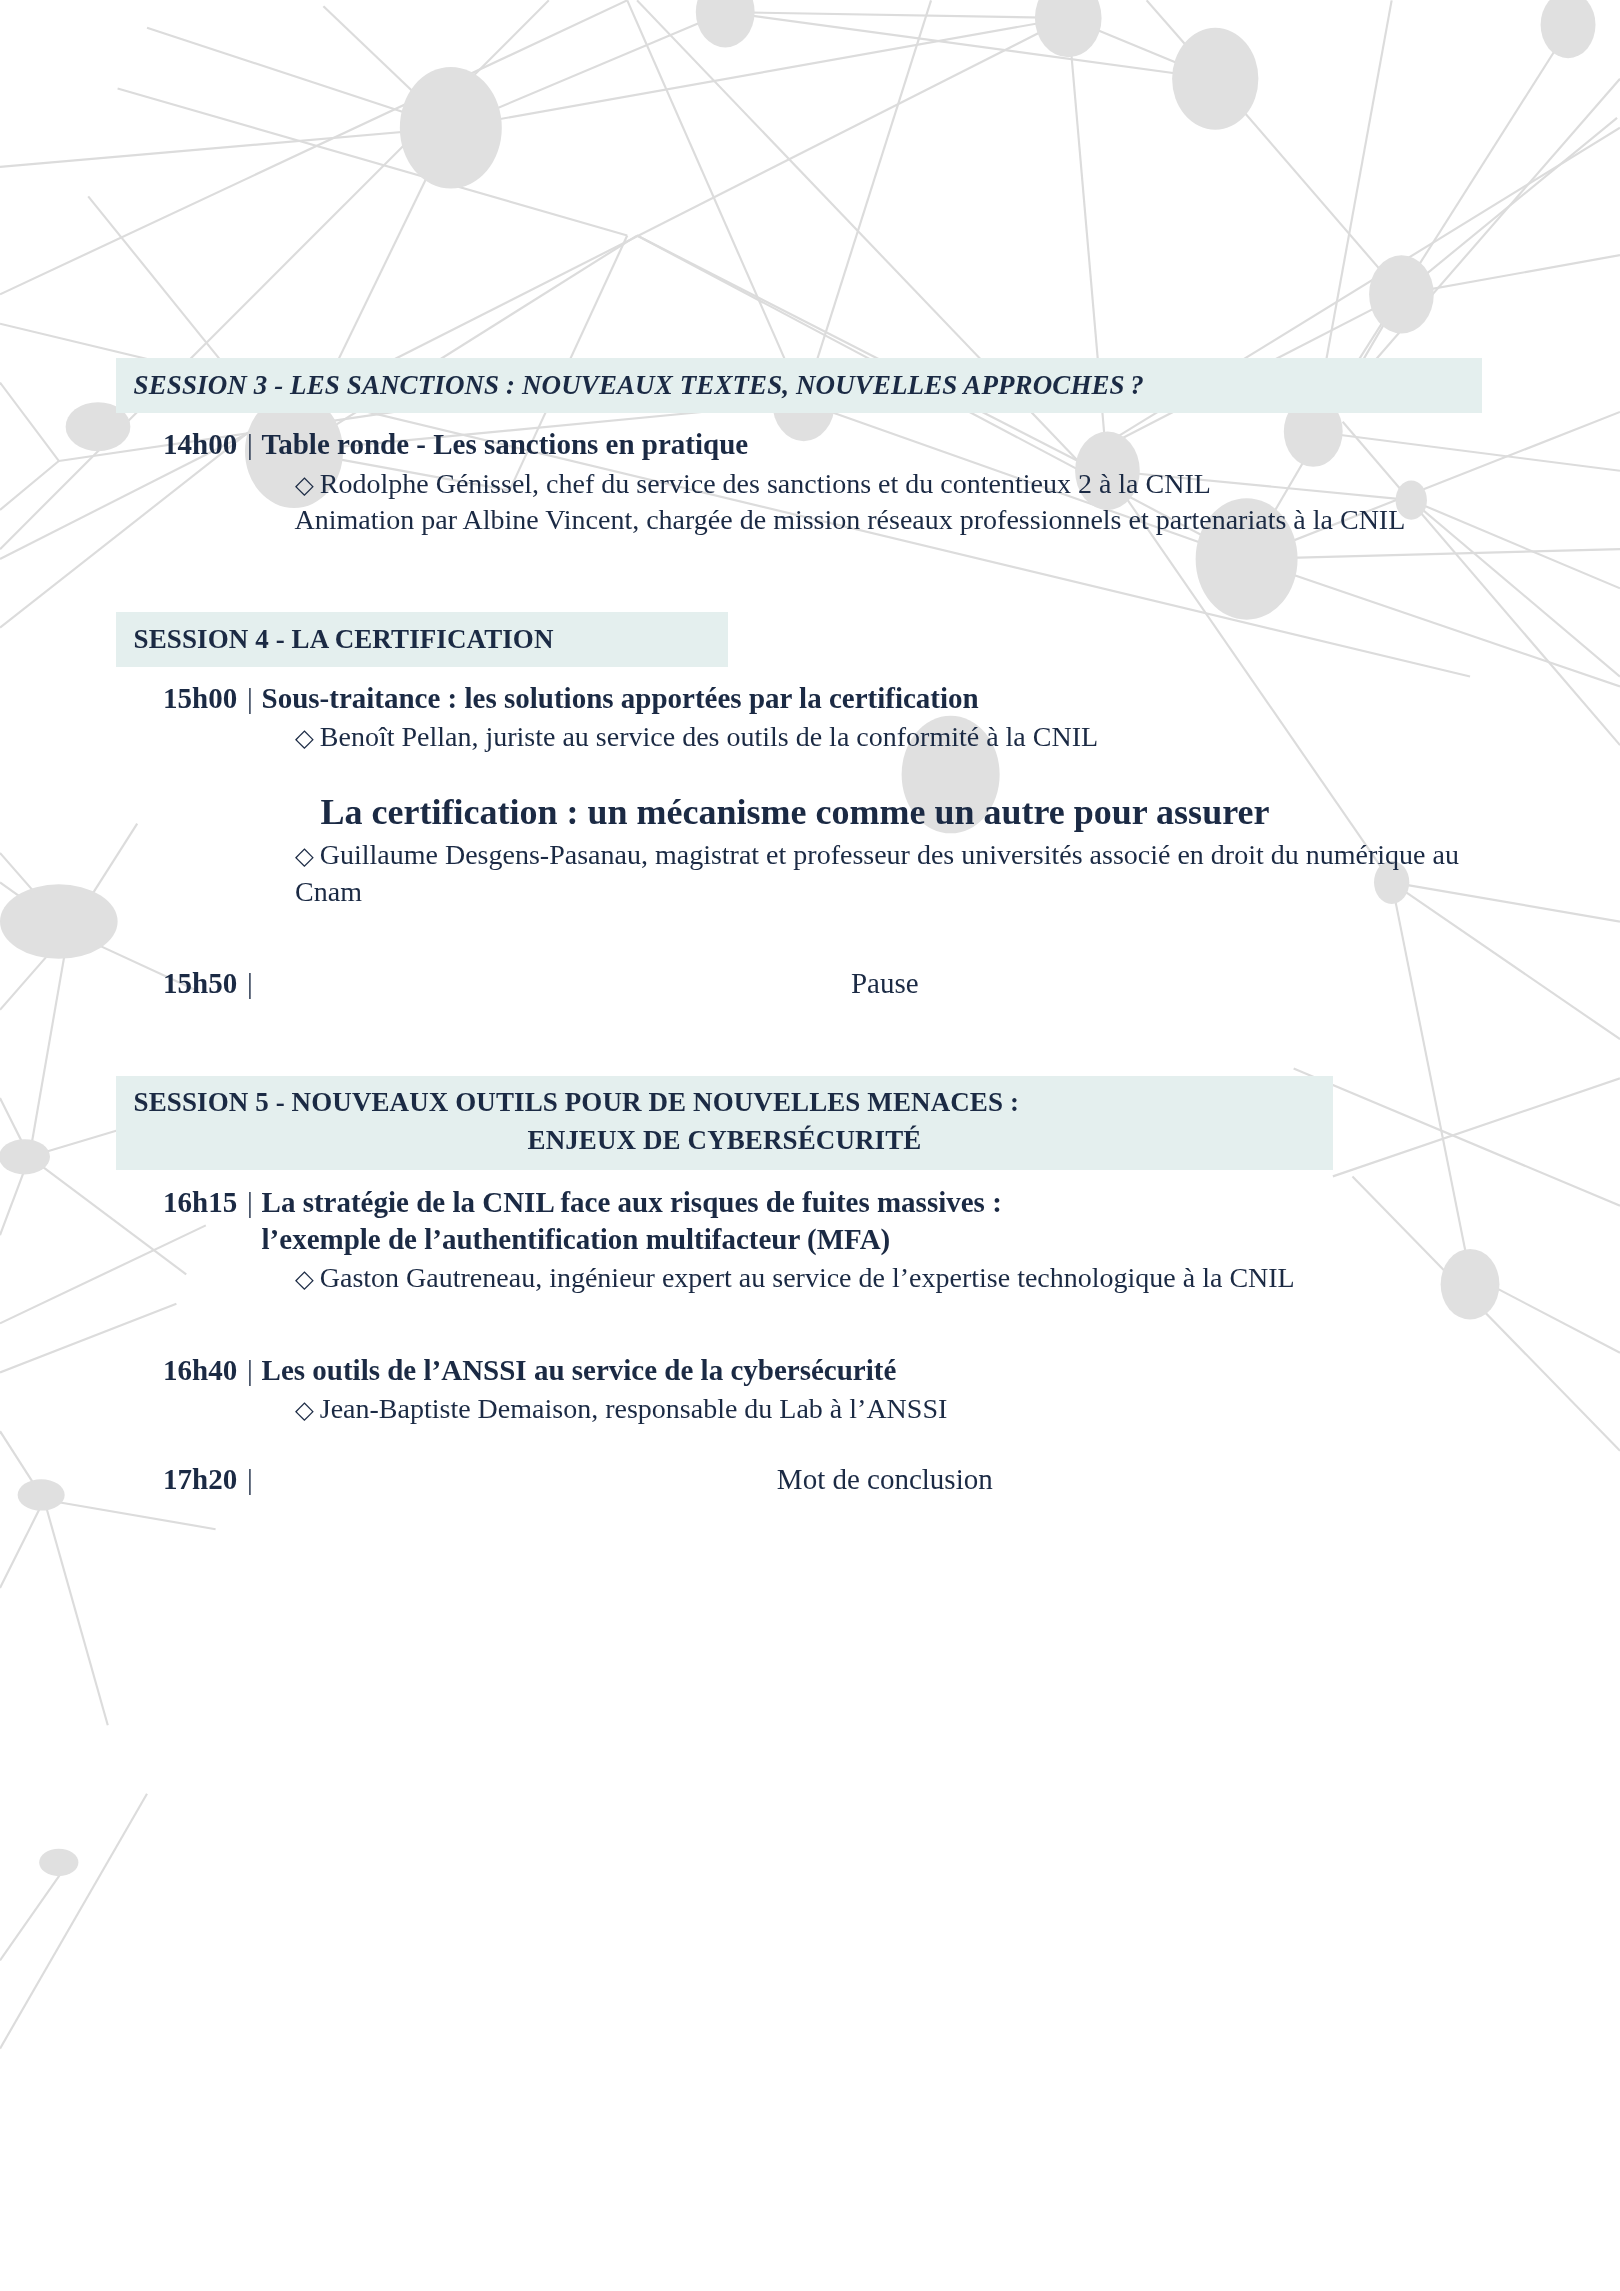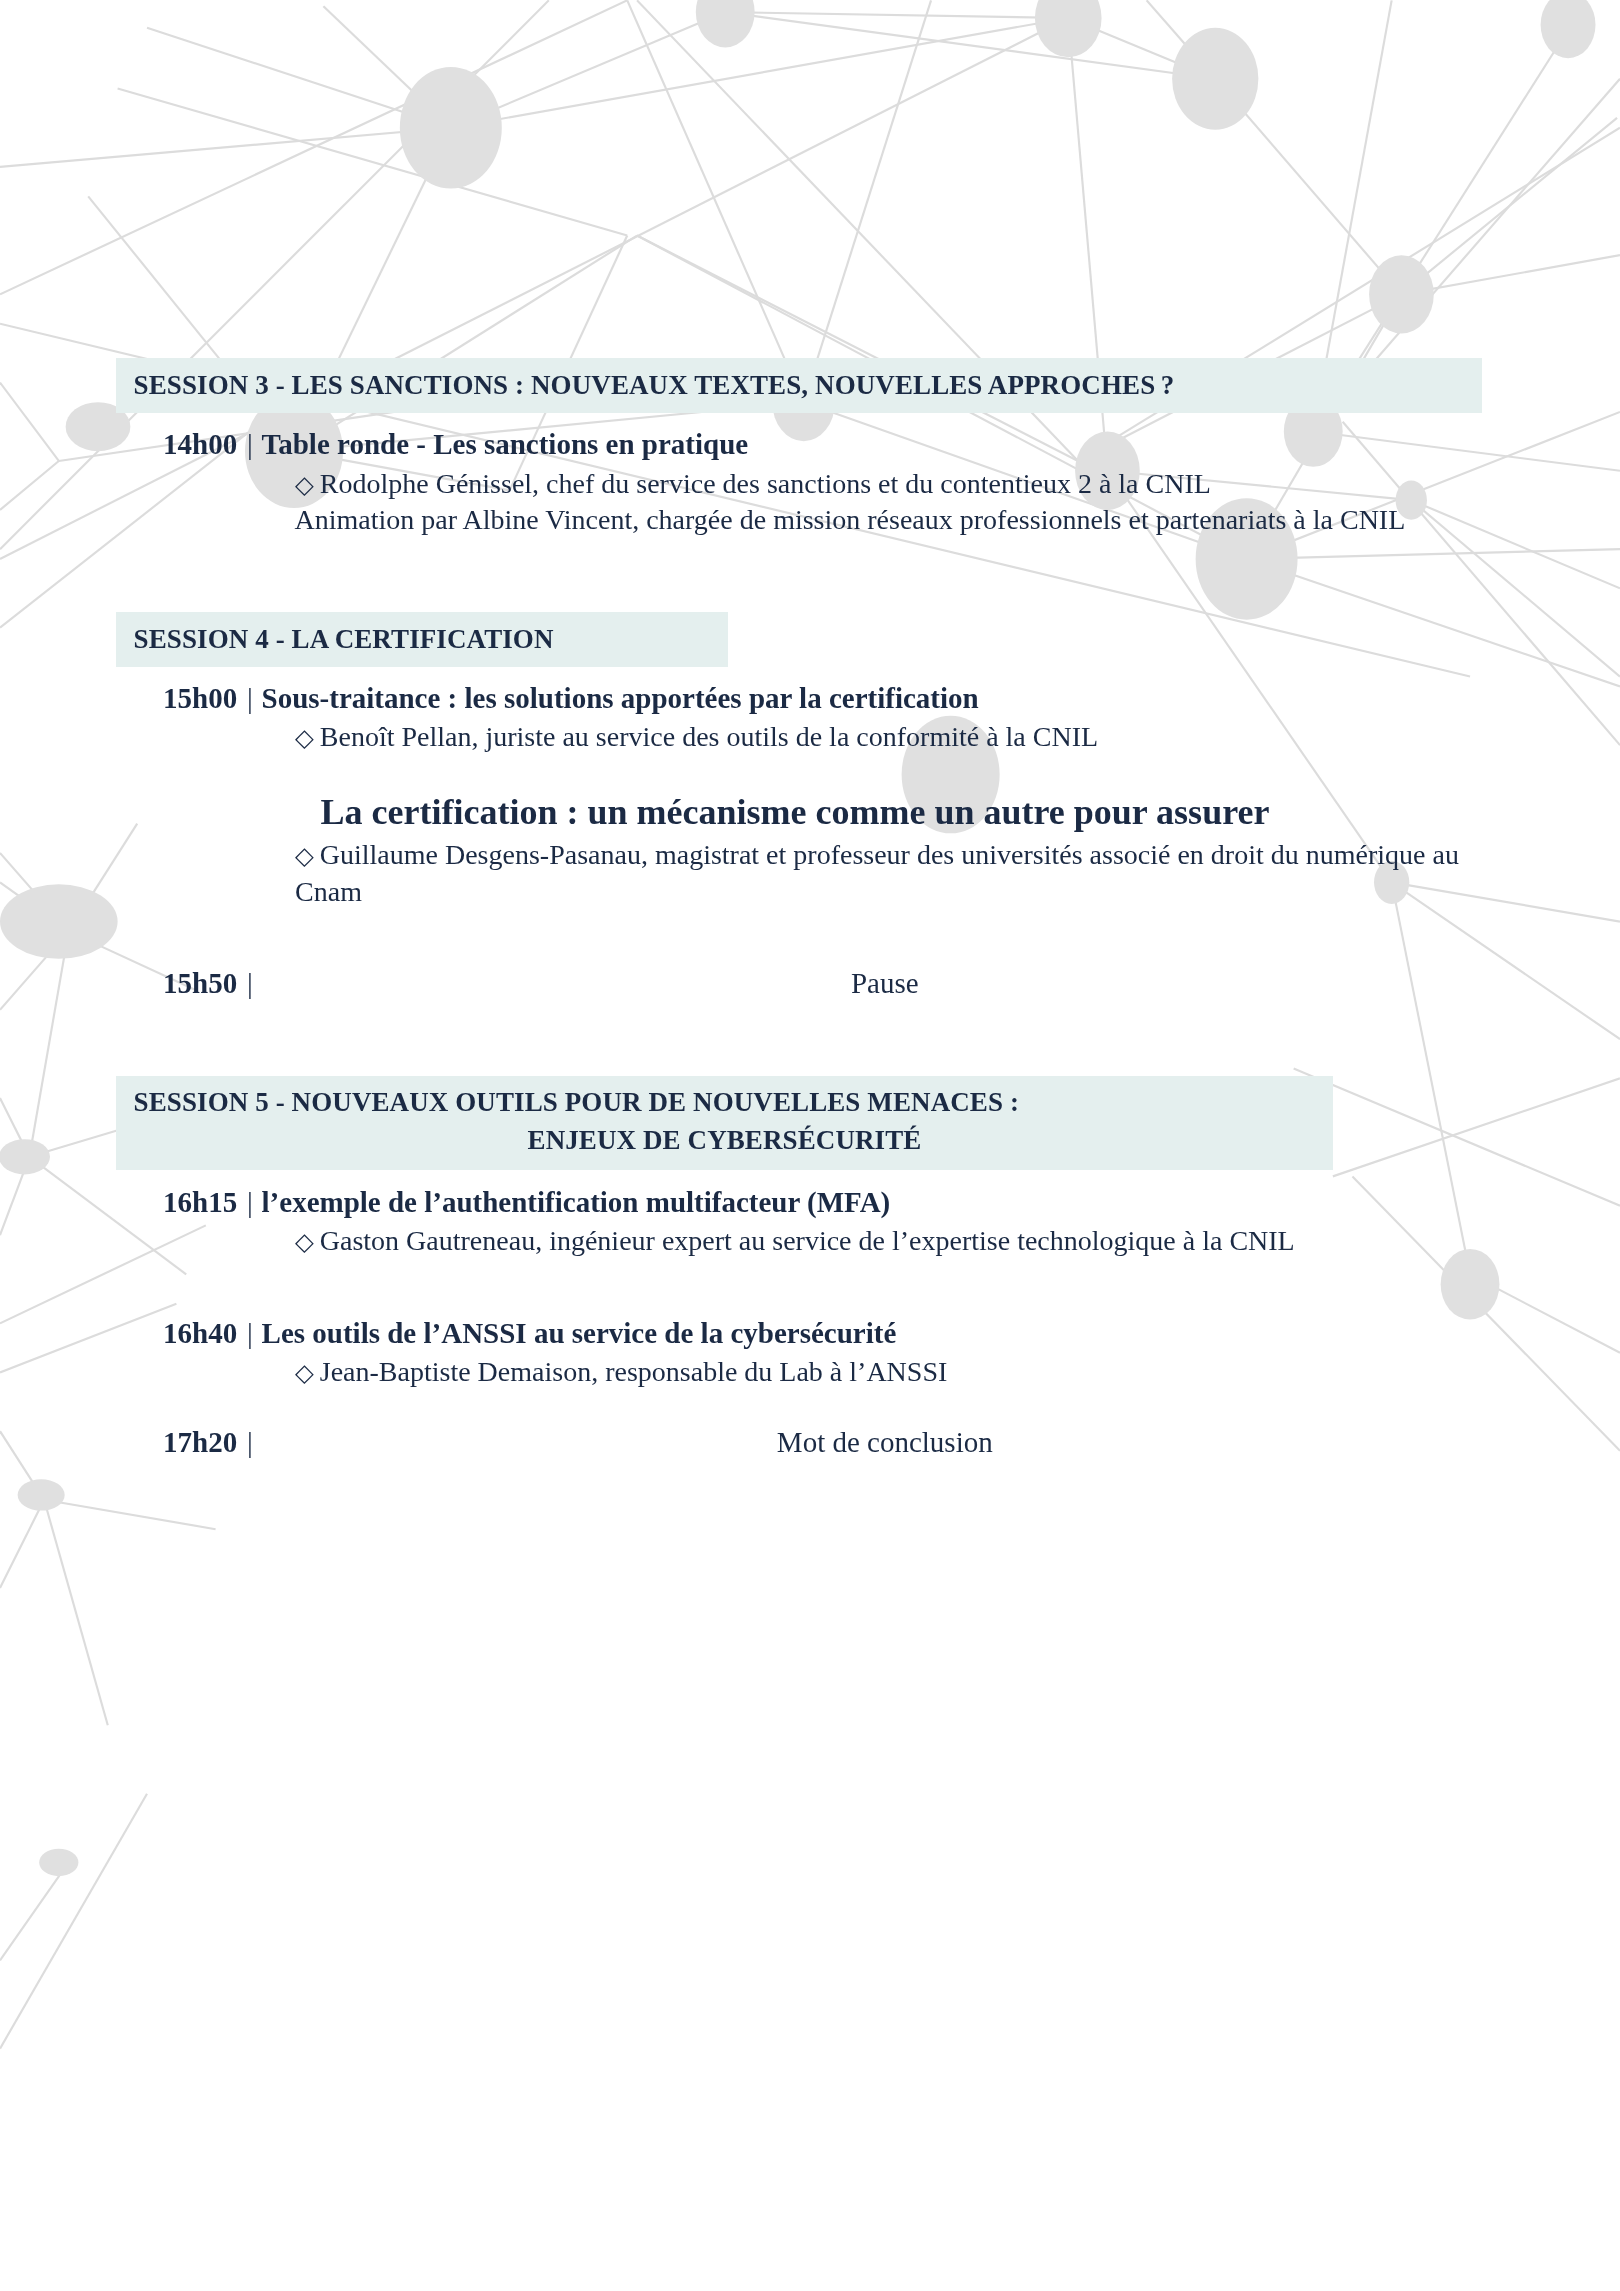--- a/index.html
+++ b/index.html
@@ -52,21 +52,21 @@
     box-sizing: border-box;
   }
   .session-band .session-title {
     font-weight: bold;
     font-size: 27px;
     letter-spacing: 0.1px;
     line-height: 1.12;
     color: #1b2a44;
     display: block;
   }
-  .band-s3 { width: 1366px; }
+  .band-s3 { width: 1366px; font-style: italic; }
   .band-s4 { width: 612px; }
   .band-s5 { width: 1217px; padding-bottom: 15.7px; }
   .band-s5 .line1 { display: block; }
   .band-s5 .line2 { display: block; text-align: center; margin-top: 6.9px; }
 
   .slot {
     display: flex;
     align-items: flex-start;
     margin-left: 47px;
   }
@@ -304,20 +304,21 @@
       <span class="session-title line2">ENJEUX DE CYBERSÉCURITÉ</span>
     </div>
 
     <div class="gap-sm"></div>
 
     <div class="slot">
       <div class="slot-time">16h15</div>
       <div class="pipe">|</div>
       <div class="slot-body">
         <div class="slot-title">
+          <span>La stratégie de la CNIL face aux risques de fuites massives :</span>
           <span class="wrap-2">l’exemple de l’authentification multifacteur (MFA)</span>
         </div>
         <div class="speaker">
           <span class="hang"><span class="diamond">◇</span><span>Gaston Gautreneau, ingénieur expert au service de l’expertise technologique à la CNIL</span></span>
         </div>
       </div>
     </div>
 
     <div class="gap-lg"></div>
 

